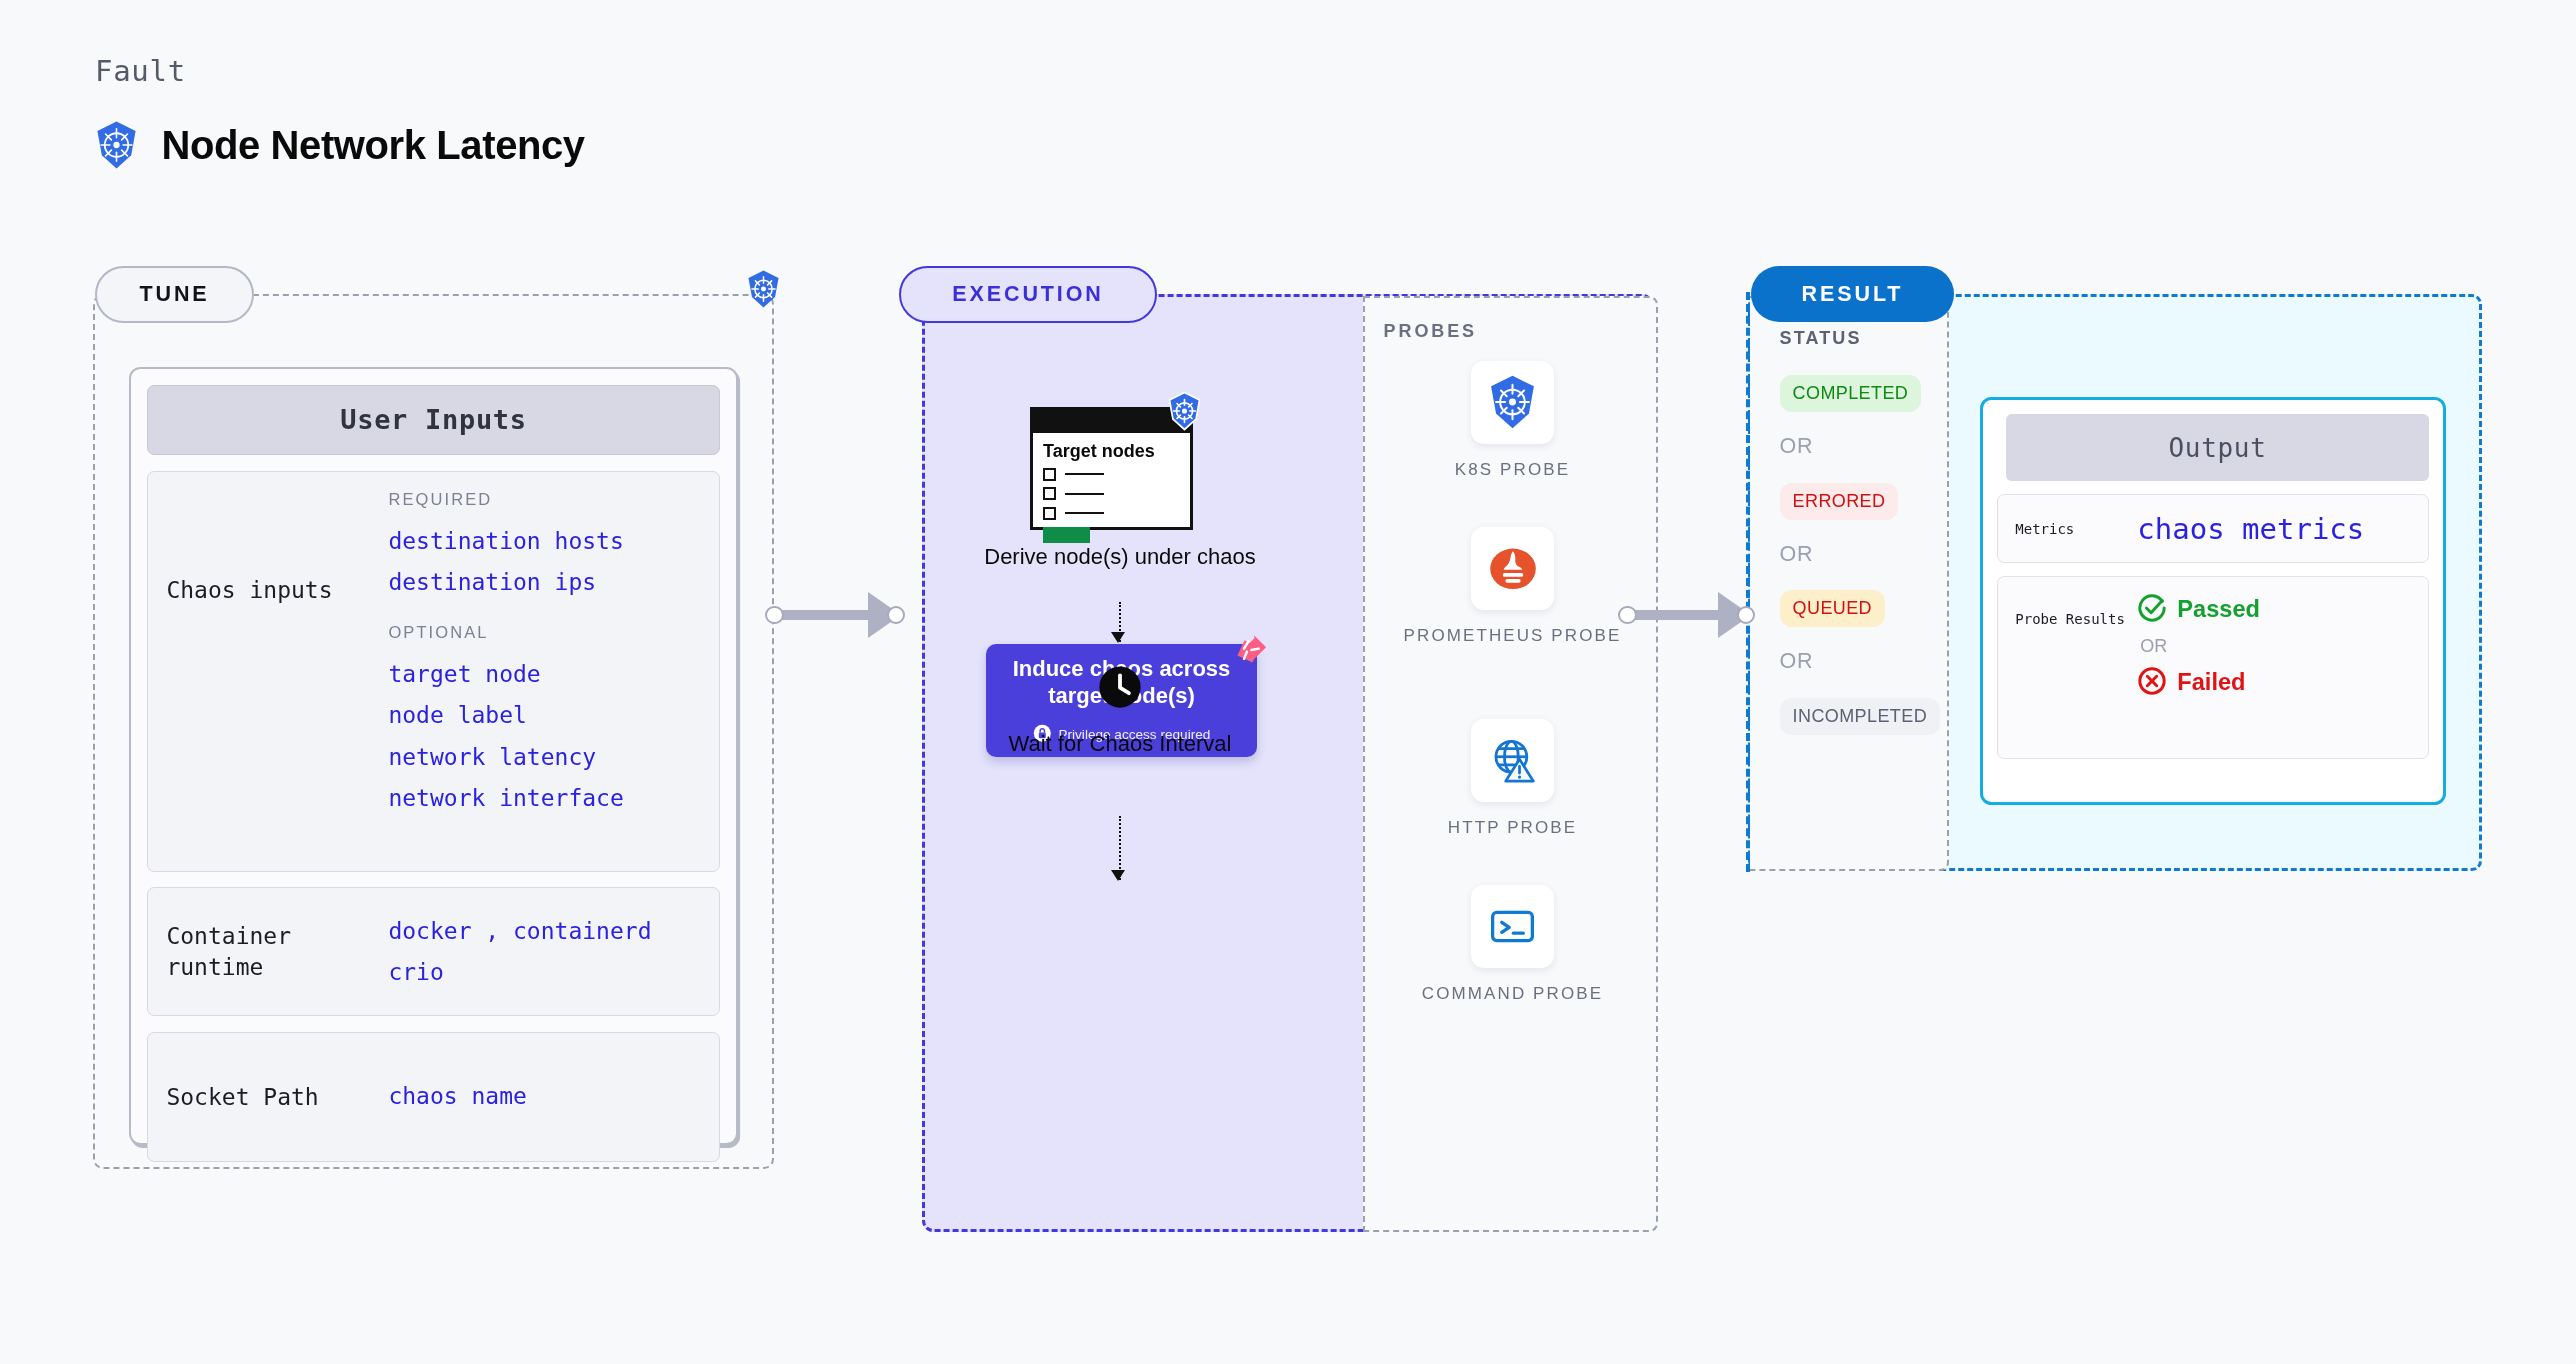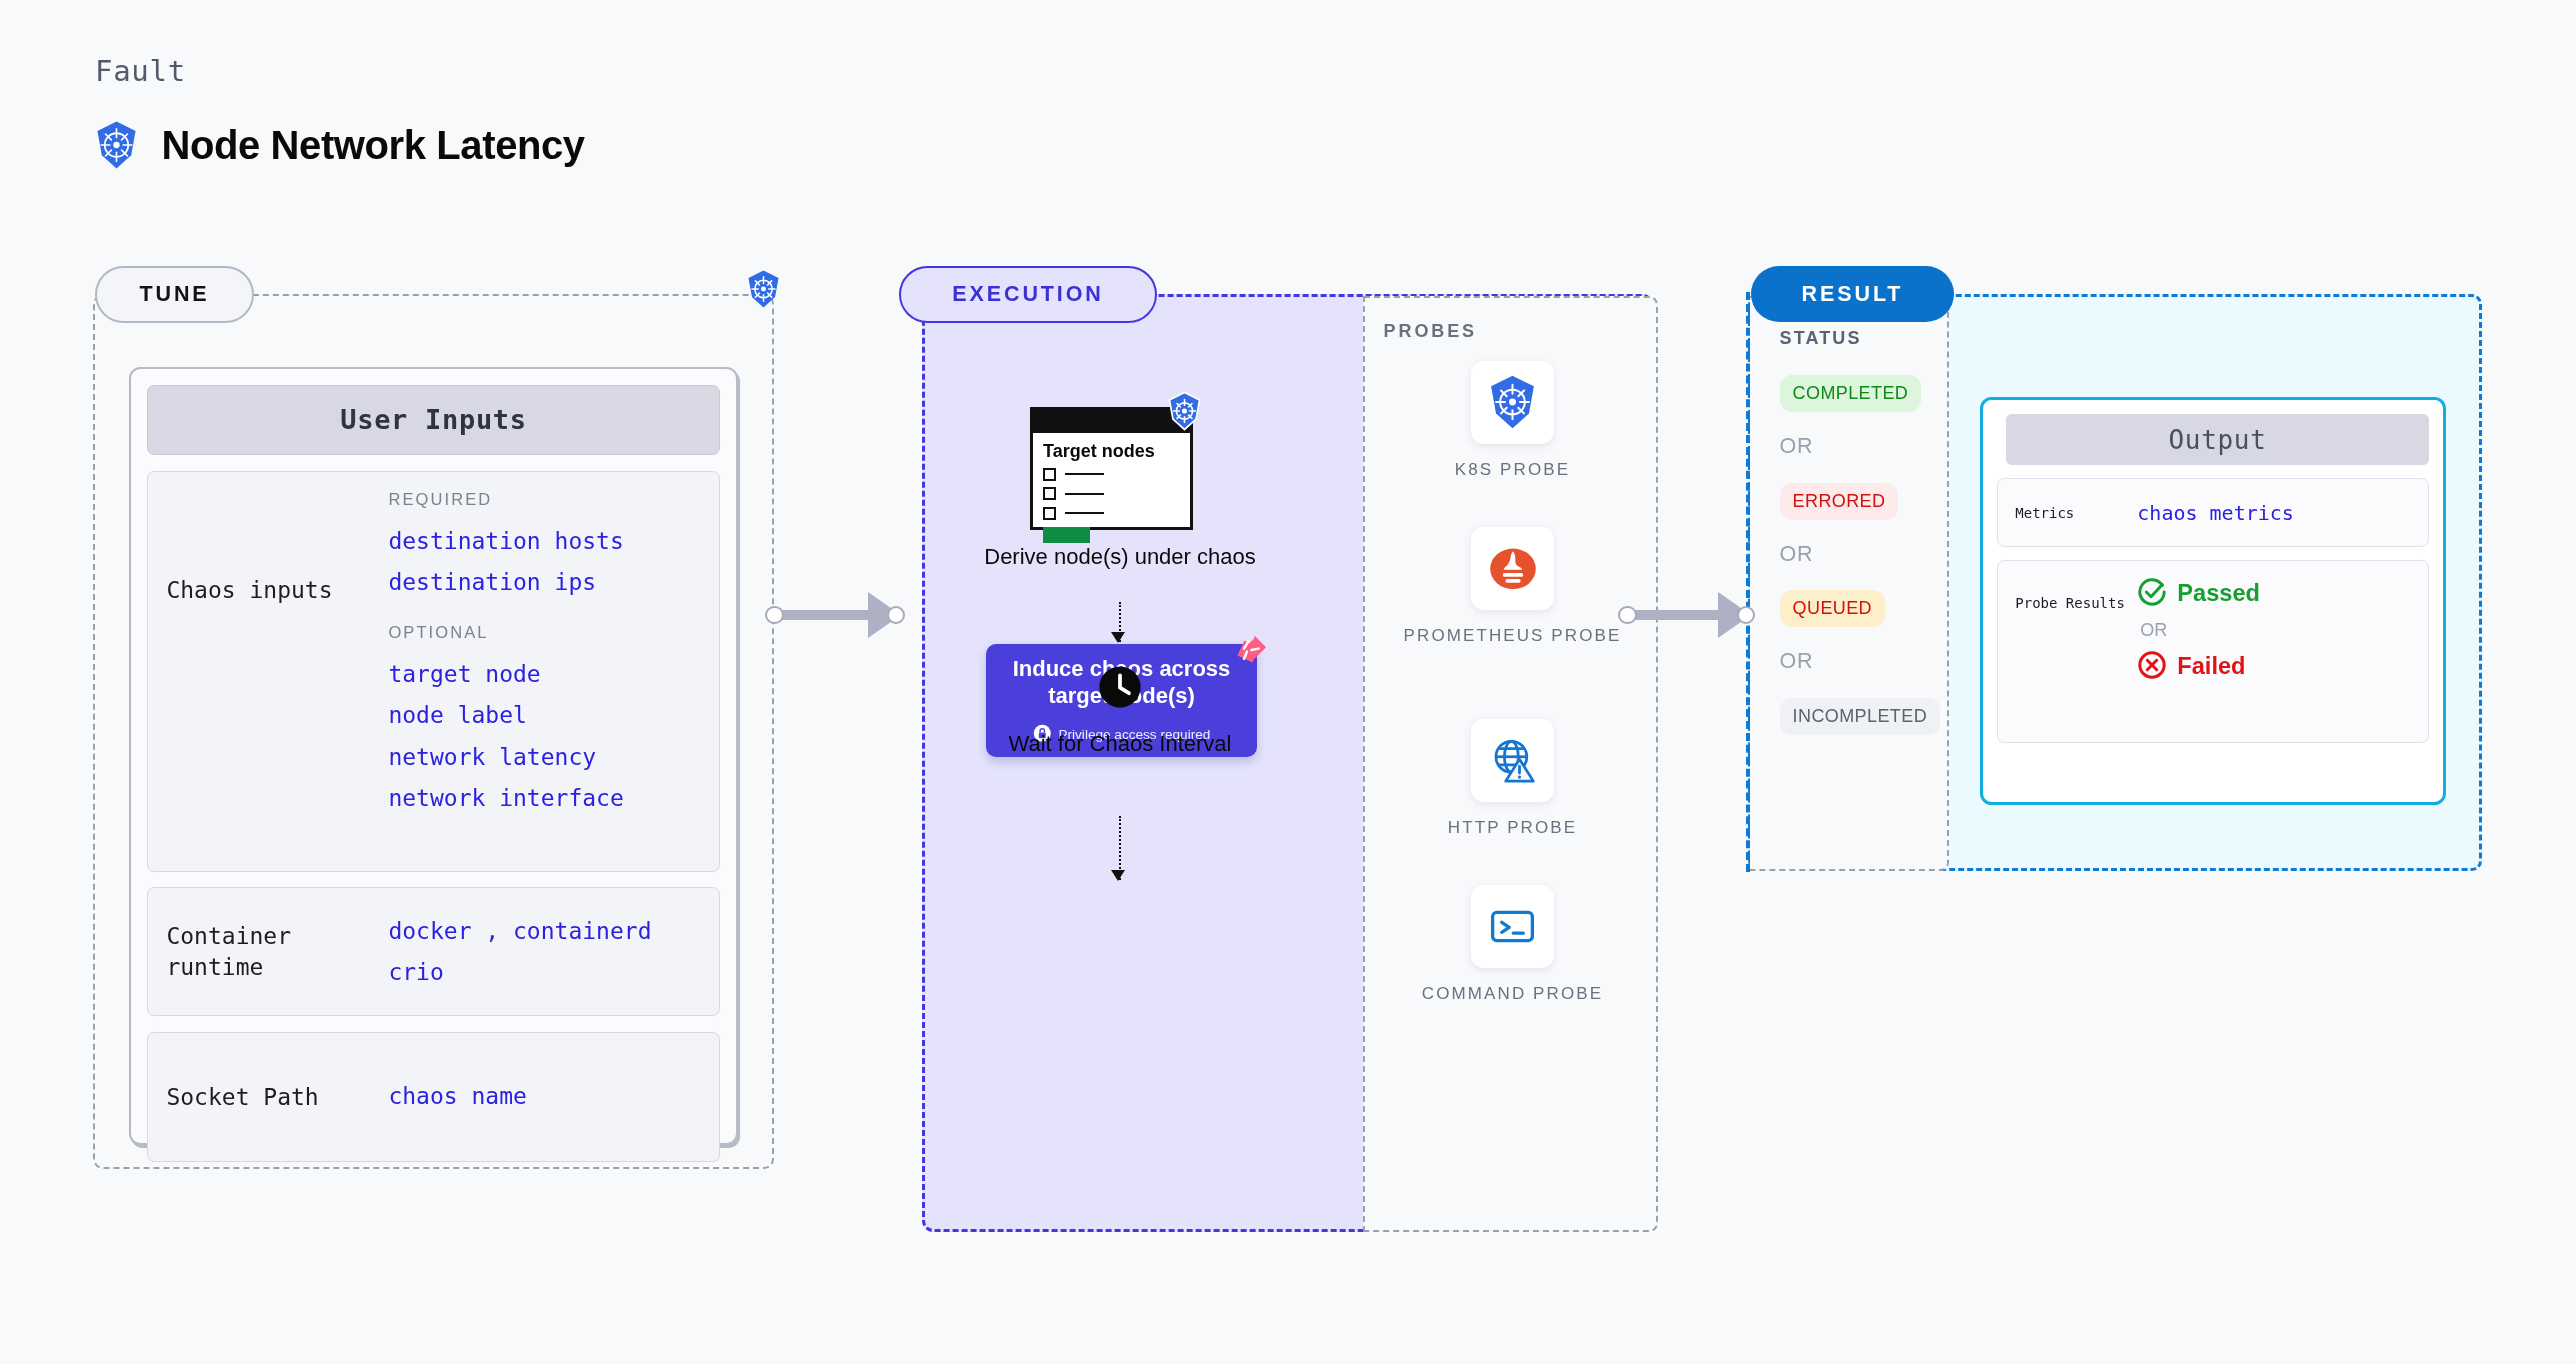--- a/index.html
+++ b/index.html
@@ -228,39 +228,39 @@
     font-family: "Liberation Sans", sans-serif; font-size: 21.5px; color: #9ba0b0;
     letter-spacing: 0.7px;
   }
 
   #output-card {
     position: absolute; left: 229px; top: 100px; width: 466px; height: 408px;
     background: #ffffff; border: 3.6px solid #13ade0; border-radius: 11.5px;
     padding: 14.3px;
   }
   #output-header {
-    height: 51px; background: #d8d8e4; border-radius: 5.7px;
+    height: 67px; background: #d8d8e4; border-radius: 5.7px;
     display: flex; align-items: center; justify-content: center;
     font-family: "DejaVu Sans Mono", monospace; font-size: 26px; color: #4b4f61;
     letter-spacing: 0.7px;
     margin-left: 9px;
   }
   .out-block {
     margin-top: 13px; background: #fbfbfd; border: 1.4px solid #e0e2ea;
     border-radius: 7.2px; display: flex; padding: 15.8px 17px;
   }
   .out-label {
     width: 122px; flex: none; font-family: "DejaVu Sans Mono", monospace;
     font-size: 14px; color: #1c1d24; line-height: 1.3;
   }
   #metrics-block { height: 69px; align-items: center; }
   #probe-results-block { height: 183px; align-items: flex-start; }
   #probe-results-block .out-label { padding-top: 17px; }
   .out-val {
-    font-family: "DejaVu Sans Mono", monospace; font-size: 20px; color: #2b21e0;
+    font-family: "DejaVu Sans Mono", monospace; font-size: 29px; color: #2b21e0;
   }
   .result-row { display: flex; align-items: center; gap: 10px; }
   .result-text {
     font-family: "Liberation Sans", sans-serif; font-weight: bold; font-size: 23.6px;
   }
   #passed-text { color: #14a02e; }
   #failed-text { color: #e01414; }
   .result-or {
     font-family: "Liberation Sans", sans-serif; font-size: 18px; color: #9ba0b0;
     margin: 10px 0 8.6px 2.9px;

